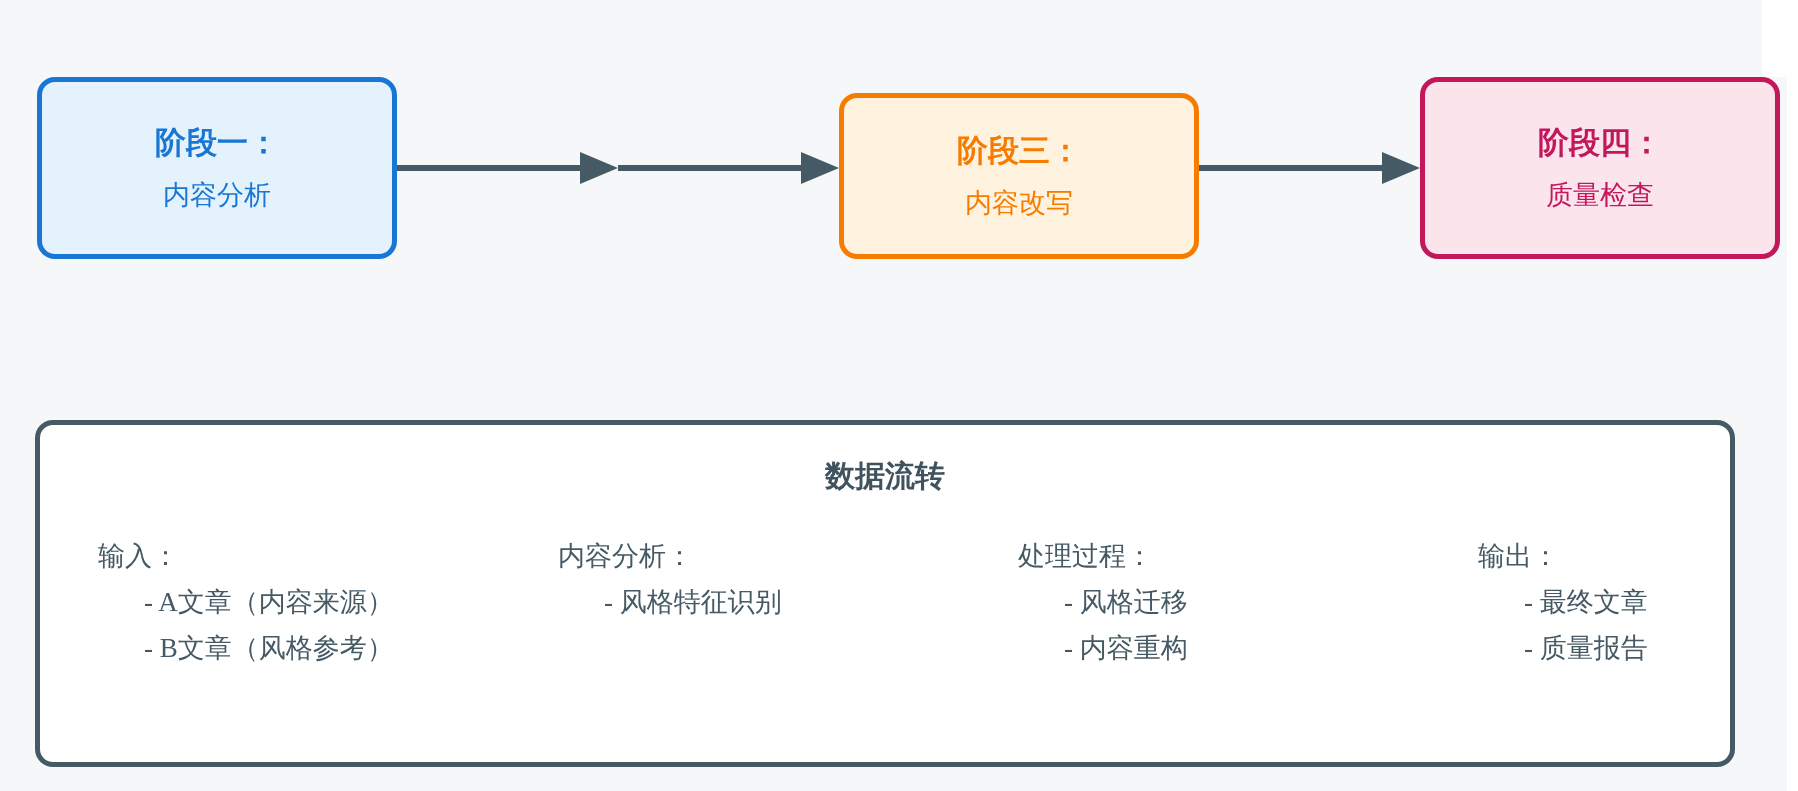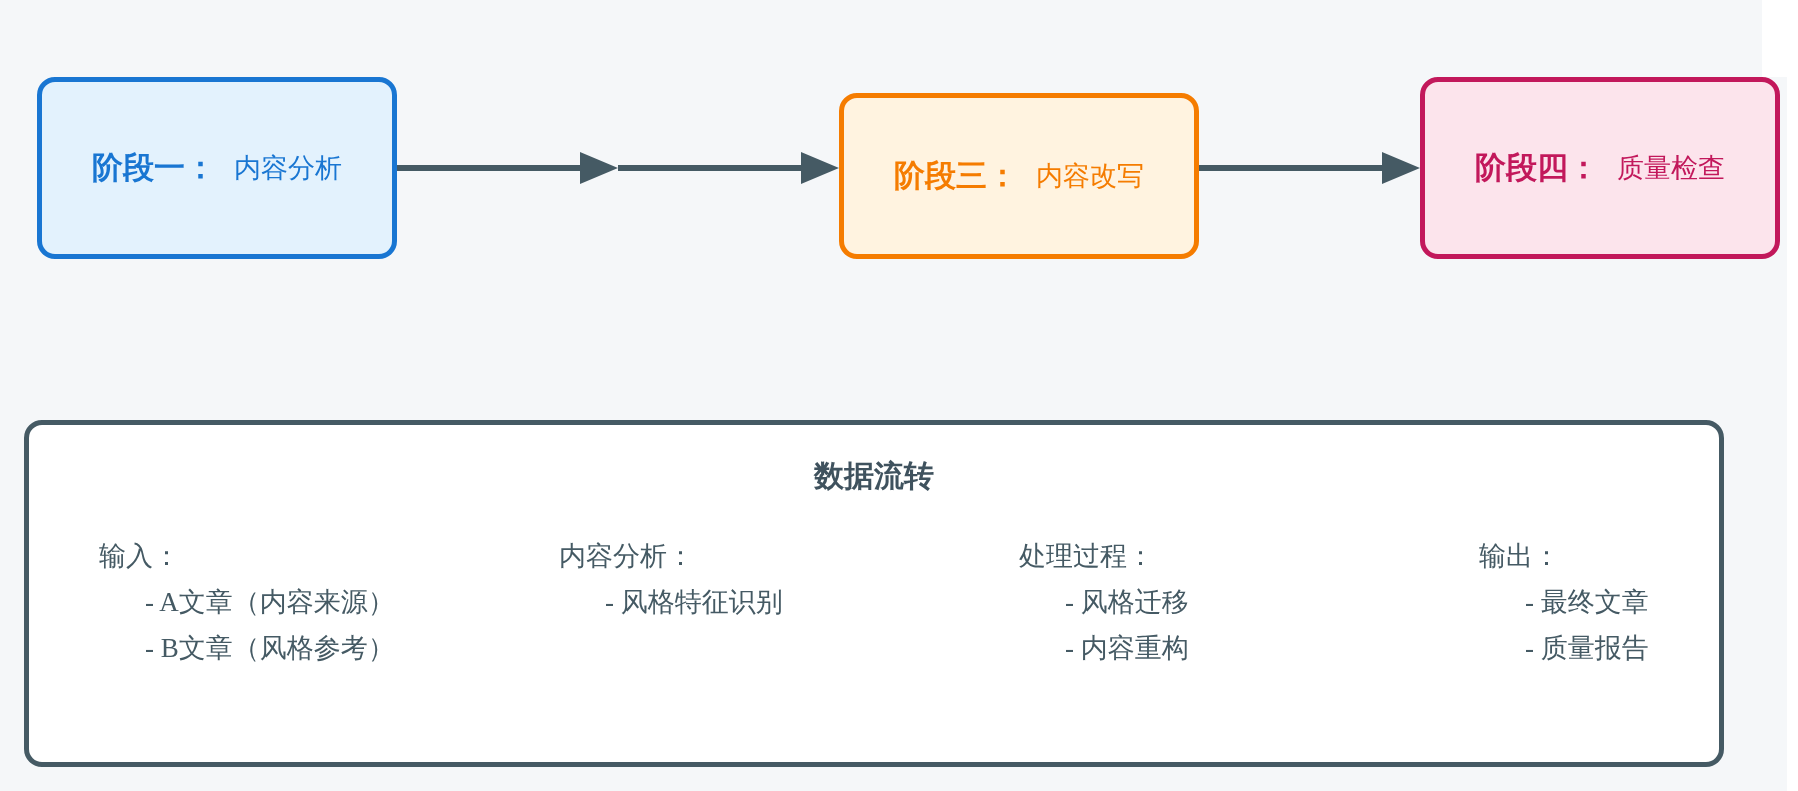--- a/index.html
+++ b/index.html
@@ -13,51 +13,50 @@
   .page-notch{position:absolute;left:1762px;top:0;width:36px;height:77px;background:#ffffff;}
 
   
   .stage-row{
     position:absolute;left:37px;top:77px;width:1743px;height:182px;
     display:flex;align-items:stretch;
   }
   .stage-box{
     width:360px;box-sizing:border-box;
     border:5px solid #999;border-radius:18px;
-    display:flex;flex-direction:row;align-items:center;justify-content:center;
+    display:flex;flex-direction:column;align-items:center;justify-content:center;
     gap:18px;background:#eee;
   }
   .stage-label{font-size:31px;font-weight:bold;line-height:36px;}
   .stage-sub{font-size:27px;line-height:32px;}
 
   .arrow{flex:1;display:flex;align-items:center;min-width:60px;}
   .arrow .shaft{flex:1;height:6px;background:#455a64;}
   .arrow .head{
     width:0;height:0;
     border-left:38px solid #455a64;
     border-top:16px solid transparent;
     border-bottom:16px solid transparent;
   }
 
   
   .flow-box{
-    position:absolute;left:24px;top:420px;width:1700px;height:347px;
+    position:absolute;left:35px;top:420px;width:1700px;height:347px;
     box-sizing:border-box;background:#ffffff;
     border:5px solid #455a64;border-radius:18px;
     color:#455a64;
   }
   .flow-title{
     margin-top:34px;text-align:center;
     font-size:30px;font-weight:bold;line-height:34px;color:#3f525e;
   }
   .flow-columns{
     display:flex;margin-top:40px;padding-left:58px;
     font-family:"Liberation Serif","DejaVu Serif",serif;
     font-size:27px;
-    margin-left:12px;
   }
   .flow-col{width:460px;flex:0 0 auto;}
   .flow-col:last-child{width:auto;}
   .col-header{line-height:46px;}
   .col-item{line-height:46px;padding-left:46px;}
 </style>
 </head>
 <body>
 
 <div class="canvas"></div>

